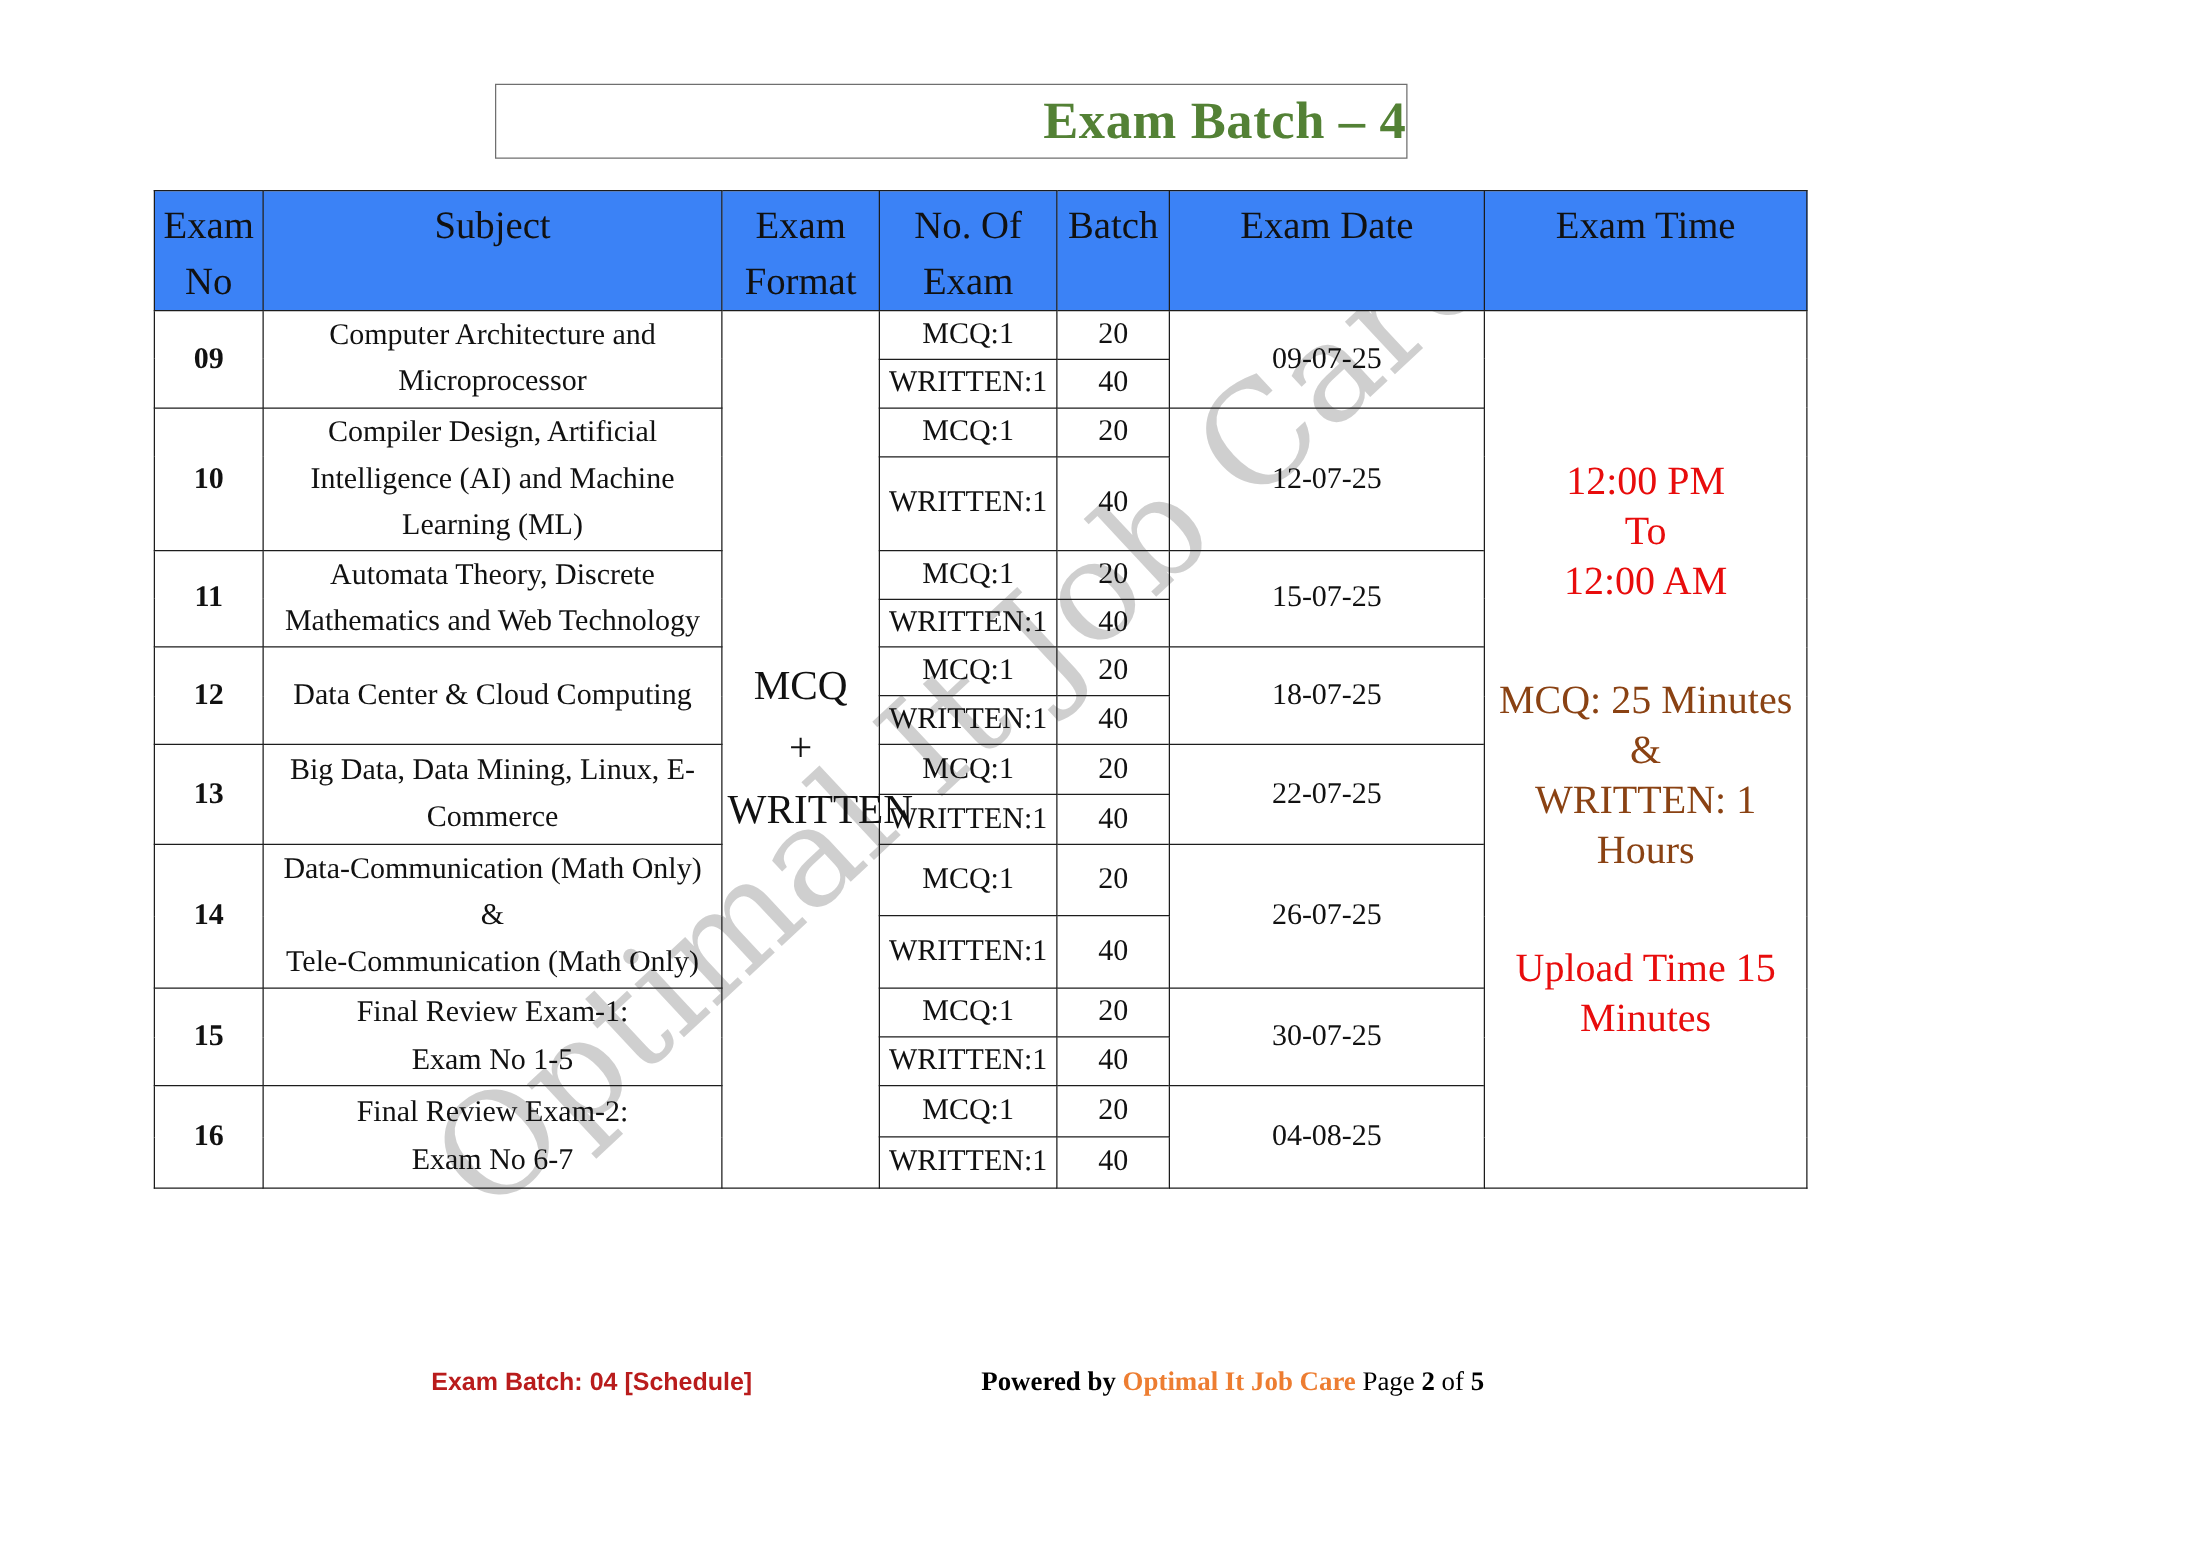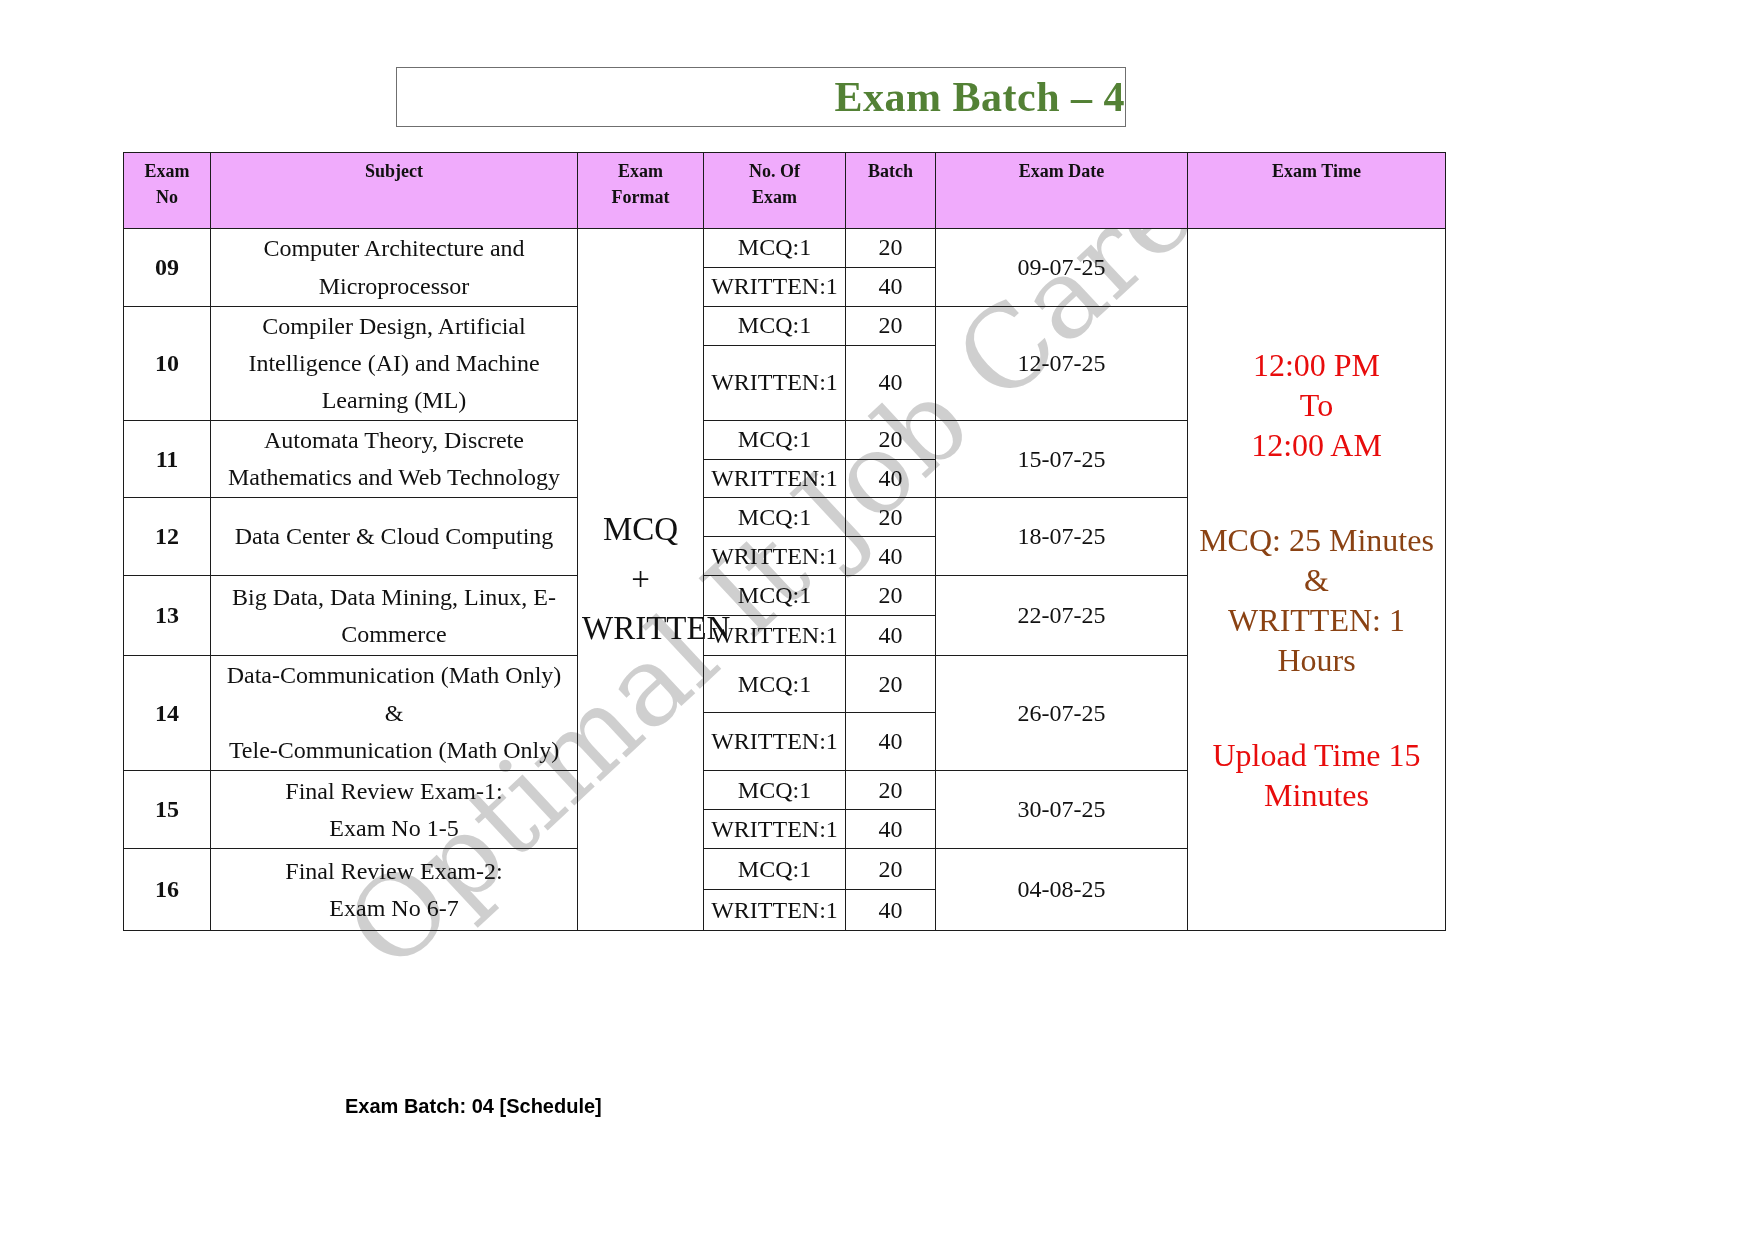--- a/index.html
+++ b/index.html
@@ -25,38 +25,38 @@
   }
   table.schedule{
     position:absolute;left:123px;top:152px;width:1322px;
     border-collapse:collapse;table-layout:fixed;z-index:1;background:transparent;
   }
   .schedule th,.schedule td{
     border:1.6px solid #1c1c1c;padding:0 4px;text-align:center;
     font-family:"Liberation Serif", serif;
   }
   .schedule th{
-    background:#f0abfc;font-size:18px;font-weight:bold;
+    background:#3b82f6;font-size:31px;font-weight:normal;
     vertical-align:top;padding-top:5px;white-space:pre-line;line-height:1.45;
   }
   .schedule td{font-size:24px;vertical-align:middle;white-space:pre-line;line-height:1.55;}
   td.no{font-weight:bold;}
   td.format,td.time{vertical-align:middle;}
   td.format{font-size:33px;line-height:1.5;}
   td.time{padding:0 6px;}
   .time-stack{display:flex;flex-direction:column;justify-content:center;align-items:center;gap:55px;height:100%;}
   .red{color:#E80C0C;}
   .brown{color:#8A4213;text-align:center;}
   .tblock{line-height:1.25;font-size:32px;}
   tr.h38{height:38px}tr.h39{height:39px}tr.h40{height:40px}tr.h41{height:41px}
   tr.h57{height:57px}tr.h58{height:58px}tr.h75{height:75px}
   .footer{position:absolute;left:0;top:1093px;width:1755px;height:34px;z-index:1;}
   .f-left{
     position:absolute;left:345px;top:2px;
-    font-family:"Liberation Sans", sans-serif;font-weight:bold;font-size:20px;color:#000000;
+    font-family:"Liberation Sans", sans-serif;font-weight:bold;font-size:20px;color:#b91c1c;
   }
   .f-right{position:absolute;left:785px;top:0;font-size:21.5px;color:#000;}
   .f-right .pb{font-weight:bold;}
   .f-right .brand{font-weight:bold;color:#ED7D31;}
   .f-right b{font-weight:bold;}
 </style>
 </head>
 <body>
 
 <div class="watermark">Optimal It Job Care</div>
@@ -207,13 +207,14 @@
     </tr>
     <tr class="h41">
       <td>WRITTEN:1</td>
       <td>40</td>
     </tr>
   </tbody>
 </table>
 
 <div class="footer">
   <span class="f-left">Exam Batch: 04 [Schedule]</span>
+  <span class="f-right"><span class="pb">Powered by </span><span class="brand">Optimal It Job Care</span><span> Page </span><b>2</b><span> of </span><b>5</b></span>
 </div>
 
 </body></html>

